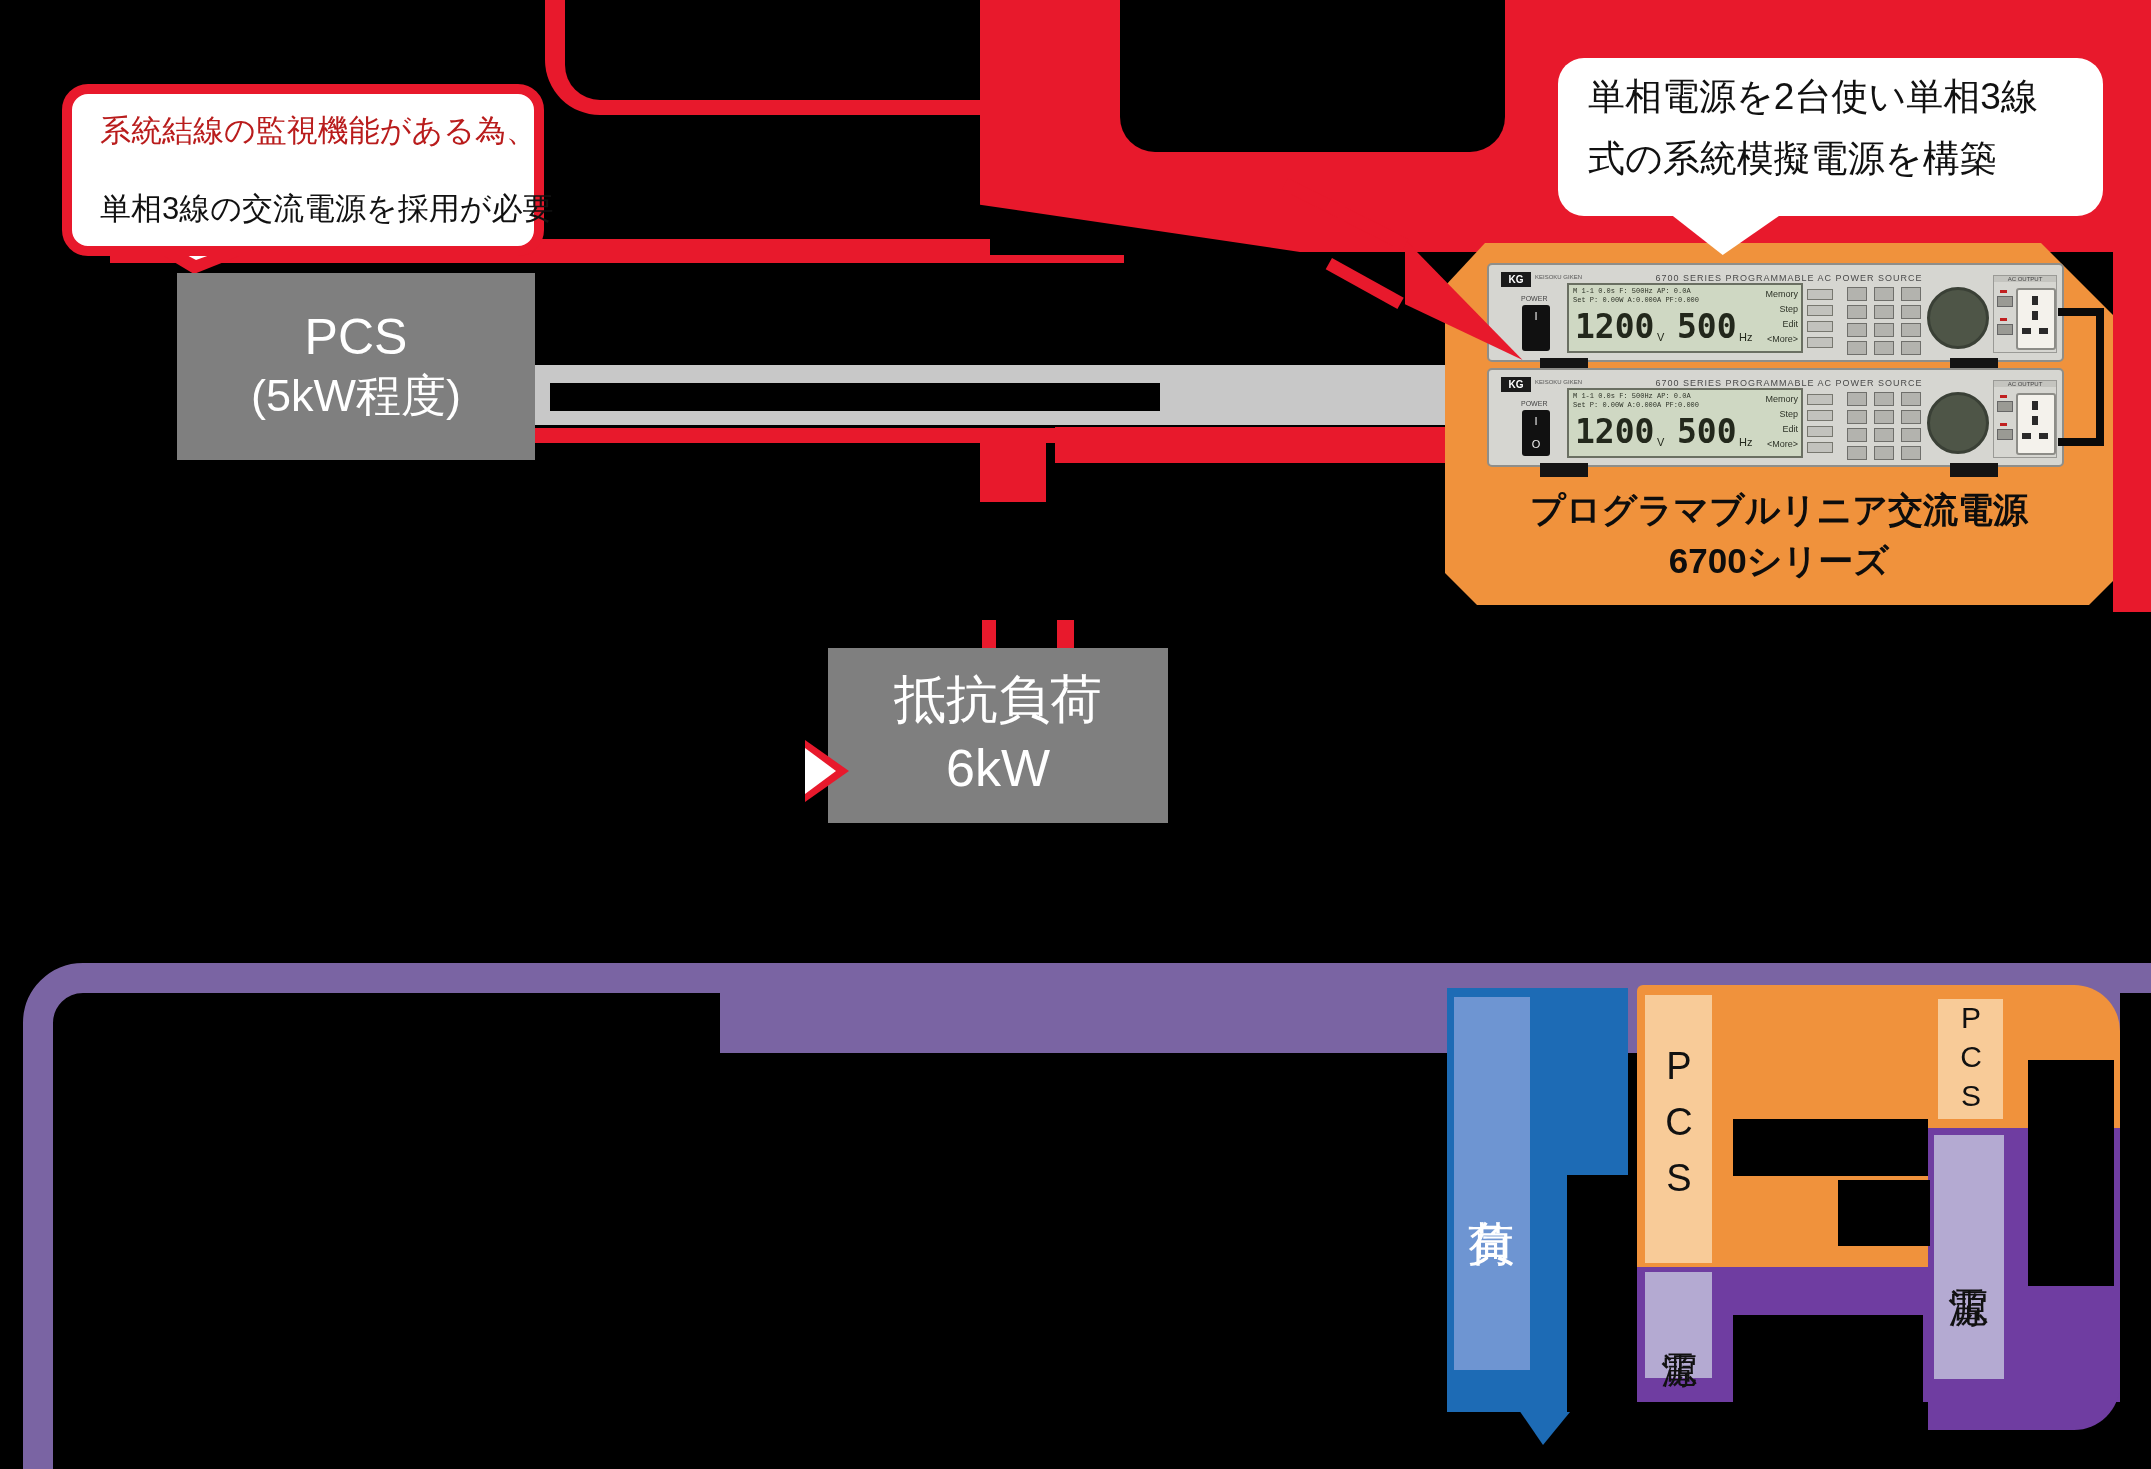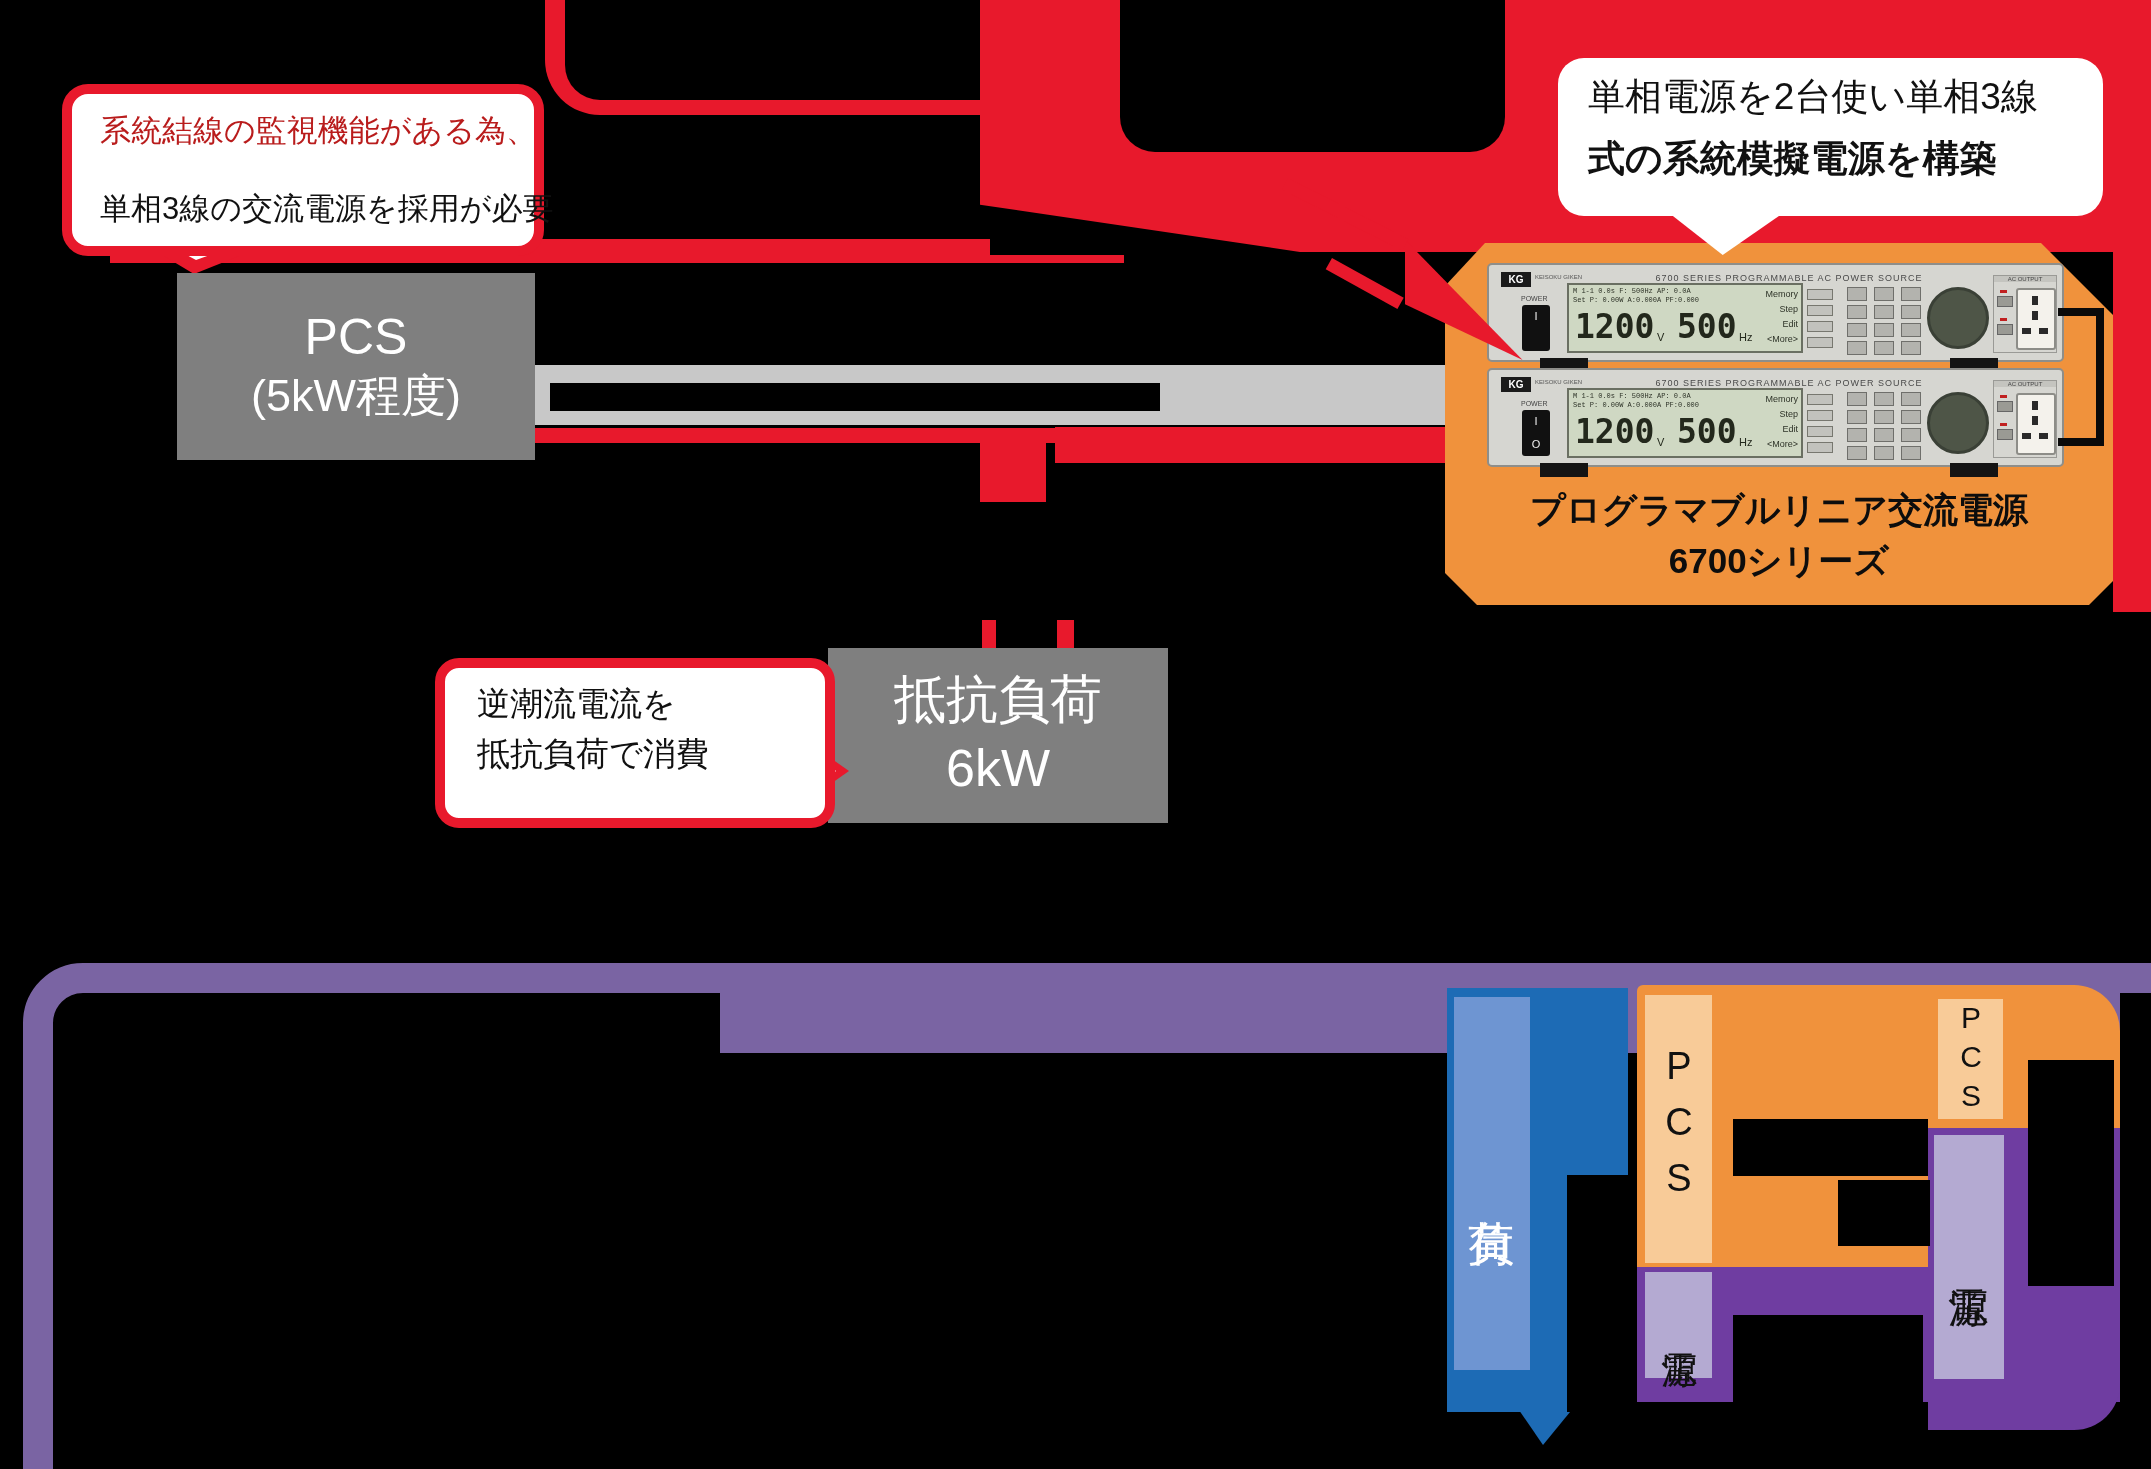--- a/index.html
+++ b/index.html
@@ -163,39 +163,35 @@
   <div class="abs" style="left:108px;top:218px;width:215px;height:56px;background:#e8192c;clip-path:polygon(0 8%,100% 8%,40% 100%);"></div>
   <div class="abs" style="left:124px;top:218px;width:180px;height:42px;background:#fff;clip-path:polygon(0 8%,100% 8%,40% 100%);"></div>
   <div class="abs" style="left:62px;top:84px;width:462px;height:152px;background:#fff;border:10px solid #e8192c;border-radius:26px;">
     <div class="cjk" style="position:absolute;left:28px;top:16px;font-size:31px;color:#b91c1c;white-space:nowrap;">系統結線の監視機能がある為、</div>
     <div class="cjk" style="position:absolute;left:28px;top:66px;font-size:31px;color:#111;white-space:nowrap;margin-top:28px;">単相3線の交流電源を採用が必要</div>
   </div>
 
   <div class="abs" style="left:1663px;top:200px;width:127px;height:55px;background:#fff;clip-path:polygon(0 15%,100% 15%,47% 100%);"></div>
   <div class="abs" style="left:1558px;top:58px;width:545px;height:158px;background:#fff;border-radius:26px;">
     <div class="cjk" style="position:absolute;left:30px;top:14px;font-size:37px;font-weight:500;color:#111;white-space:nowrap;">単相電源を2台使い単相3線</div>
-    <div class="cjk" style="position:absolute;left:30px;top:76px;font-size:37px;font-weight:700;color:#111;white-space:nowrap;">式の系統模擬電源を構築</div>
+    <div class="cjk" style="position:absolute;left:30px;top:76px;font-size:37px;font-weight:400;color:#111;white-space:nowrap;">式の系統模擬電源を構築</div>
   </div>
 
   <div class="abs center" style="left:177px;top:273px;width:358px;height:187px;background:#7f7f7f;flex-direction:column;">
     <div class="cjk" style="font-size:50px;color:#fff;line-height:1.2;">PCS</div>
     <div class="cjk" style="font-size:45px;color:#fff;line-height:1.3;">(5kW程度)</div>
   </div>
 
   <div class="abs center" style="left:828px;top:648px;width:340px;height:175px;background:#7f7f7f;flex-direction:column;">
     <div class="cjk" style="font-size:52px;color:#fff;line-height:1.25;font-family:Liberation Mono, monospace;">抵抗負荷</div>
     <div class="cjk" style="font-size:52px;color:#fff;line-height:1.25;">6kW</div>
   </div>
 
   <div class="abs" style="left:805px;top:740px;width:44px;height:62px;background:#e8192c;clip-path:polygon(0 0,100% 50%,0 100%);"></div>
   <div class="abs" style="left:805px;top:748px;width:31px;height:46px;background:#fff;clip-path:polygon(0 0,100% 50%,0 100%);"></div>
-  <div class="abs" style="left:435px;top:658px;width:380px;height:150px;background:#fff;border:10px solid #e8192c;border-radius:24px;">
-    <div class="cjk" style="position:absolute;left:32px;top:14px;font-size:33px;color:#111;white-space:nowrap;">逆潮流電流を</div>
-    <div class="cjk" style="position:absolute;left:32px;top:64px;font-size:33px;color:#111;white-space:nowrap;">抵抗負荷で消費</div>
-  </div>
 
   <div class="abs" style="left:23px;top:963px;width:2128px;height:506px;border:30px solid #7a64a3;border-radius:60px 0 0 0;
               clip-path:polygon(0 0,calc(100% - 58px) 0,100% 58px,100% 100%,58px 100%,0 calc(100% - 58px));"></div>
   <div class="abs" style="left:720px;top:963px;width:1400px;height:90px;background:#7a64a3;"></div>
 
   <div class="abs" style="left:1637px;top:985px;width:483px;height:282px;background:#f0923c;border-radius:6px 46px 0 0;"></div>
   <div class="abs" style="left:1637px;top:1267px;width:483px;height:135px;background:#6f3da1;"></div>
   <div class="abs" style="left:1928px;top:1128px;width:192px;height:302px;background:#6f3da1;border-radius:0 0 46px 0;"></div>
 
   <div class="abs" style="left:1447px;top:988px;width:181px;height:187px;background:#1d6bb5;"></div>

